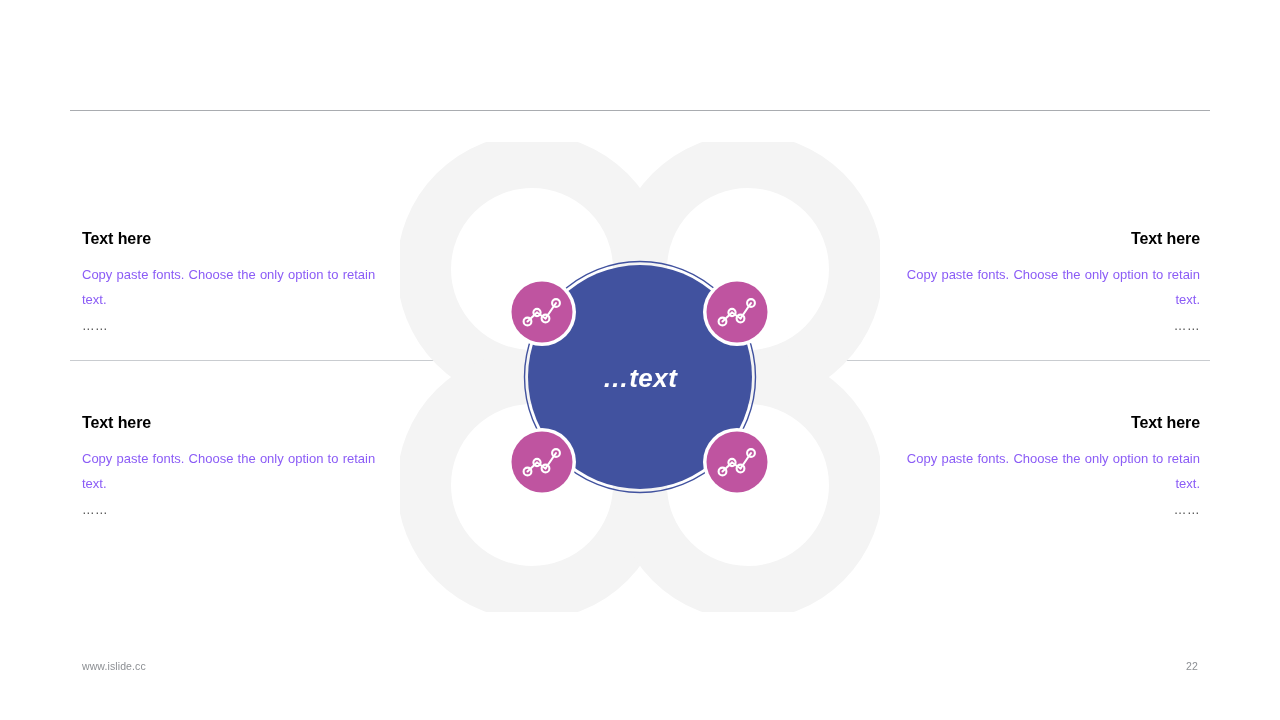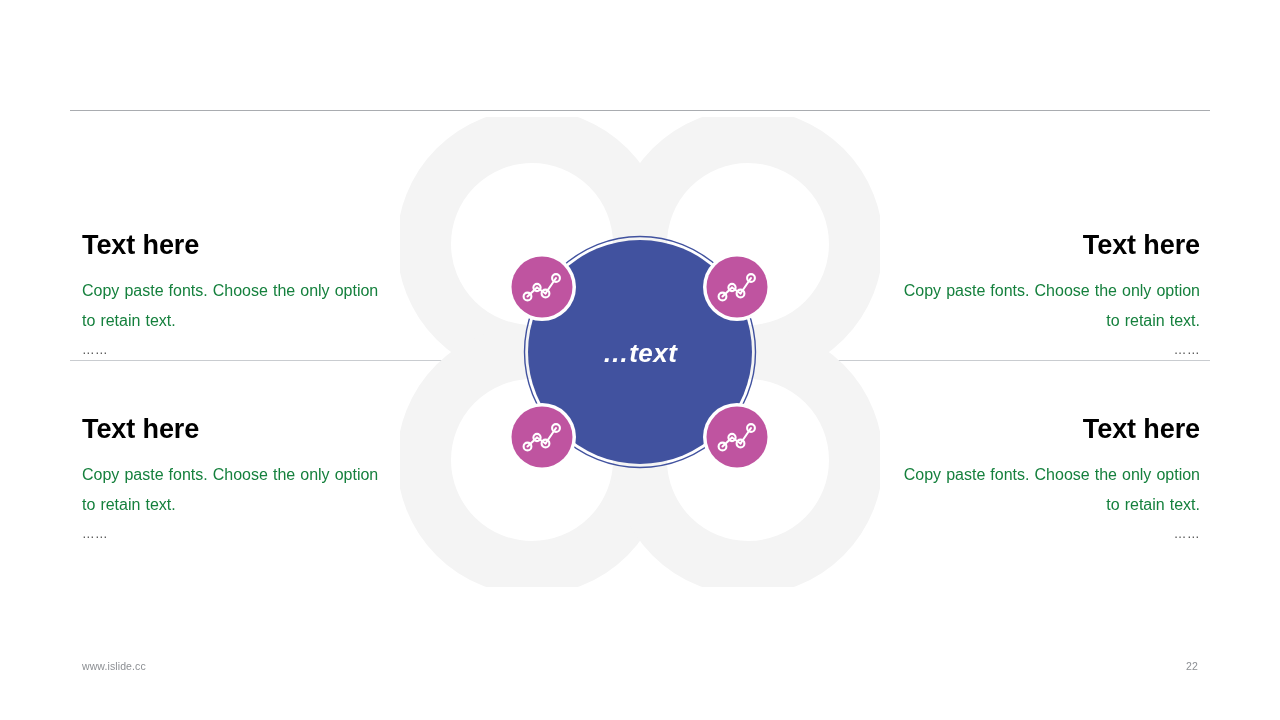--- a/index.html
+++ b/index.html
@@ -36,47 +36,47 @@
   }
   .block.left  { left: 82px;  text-align: left;  }
   .block.right { right: 80px; text-align: right; }
 
   .block.tl { top: 230px; }
   .block.bl { top: 414px; }
   .block.tr { top: 230px; }
   .block.br { top: 414px; }
 
   .block-title {
-    font-size: 27px;
+    font-size: 16px;
     font-weight: bold;
     color: #000000;
     letter-spacing: -0.1px;
     line-height: 1.15;
     margin-bottom: 15px;
   }
   .block-body {
-    font-size: 16px;
+    font-size: 13px;
     font-weight: normal;
-    color: #15803d;
+    color: #8b5cf6;
     line-height: 1.88;
     word-spacing: 0.6px;
   }
   .block-ellipsis {
     font-size: 12.6px;
     color: #4d4d4d;
     line-height: 1.9;
     letter-spacing: 0.5px;
     margin-top: 3px;
   }
 
   
   #graphic {
     position: absolute;
     left: 400px;
-    top: 117px;
+    top: 142px;
     width: 480px;
     height: 470px;
   }
   #graphic svg { display: block; width: 480px; height: 470px; }
 
   
   .footer-text {
     position: absolute;
     font-size: 10.5px;
     color: #8c8f93;

